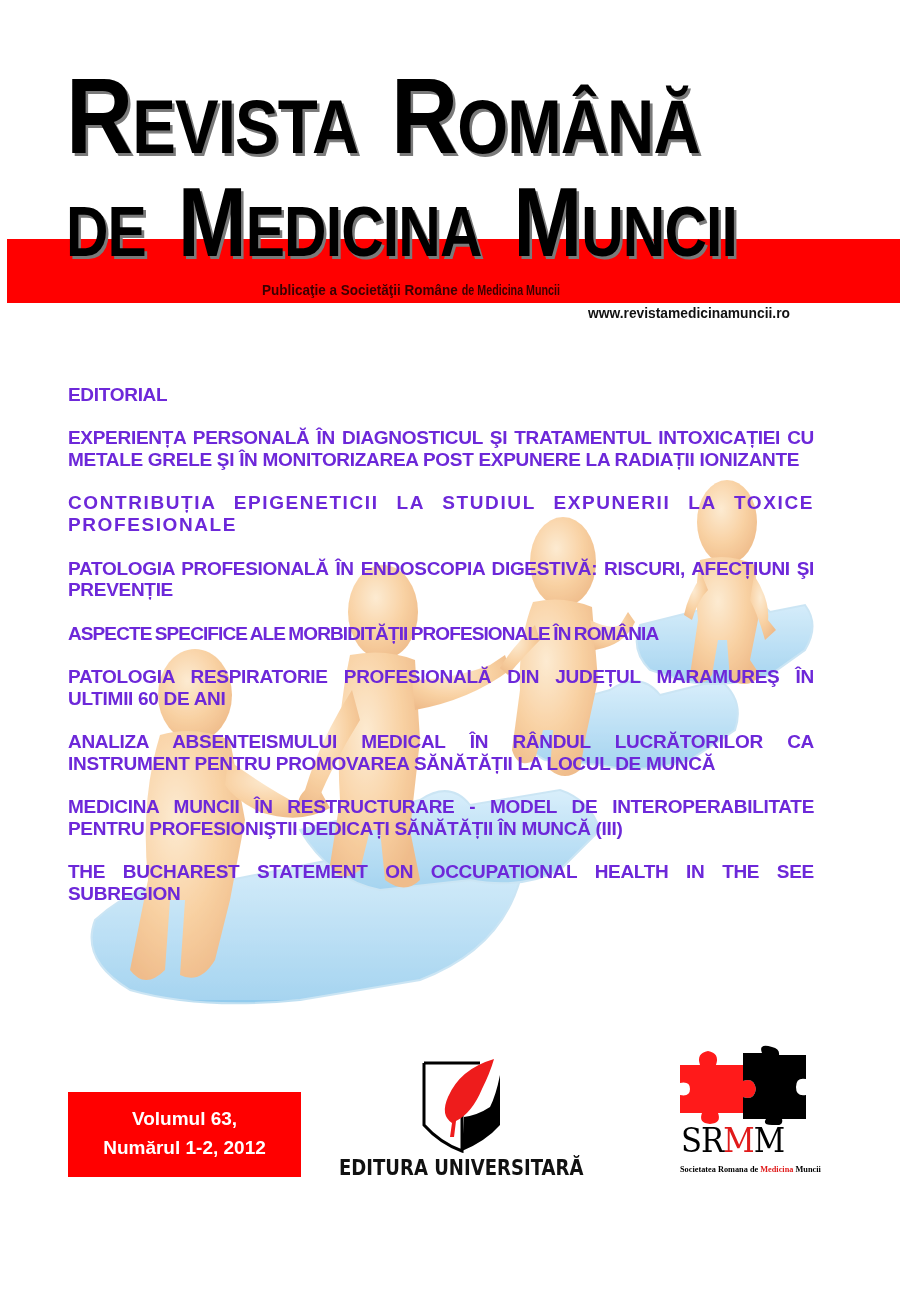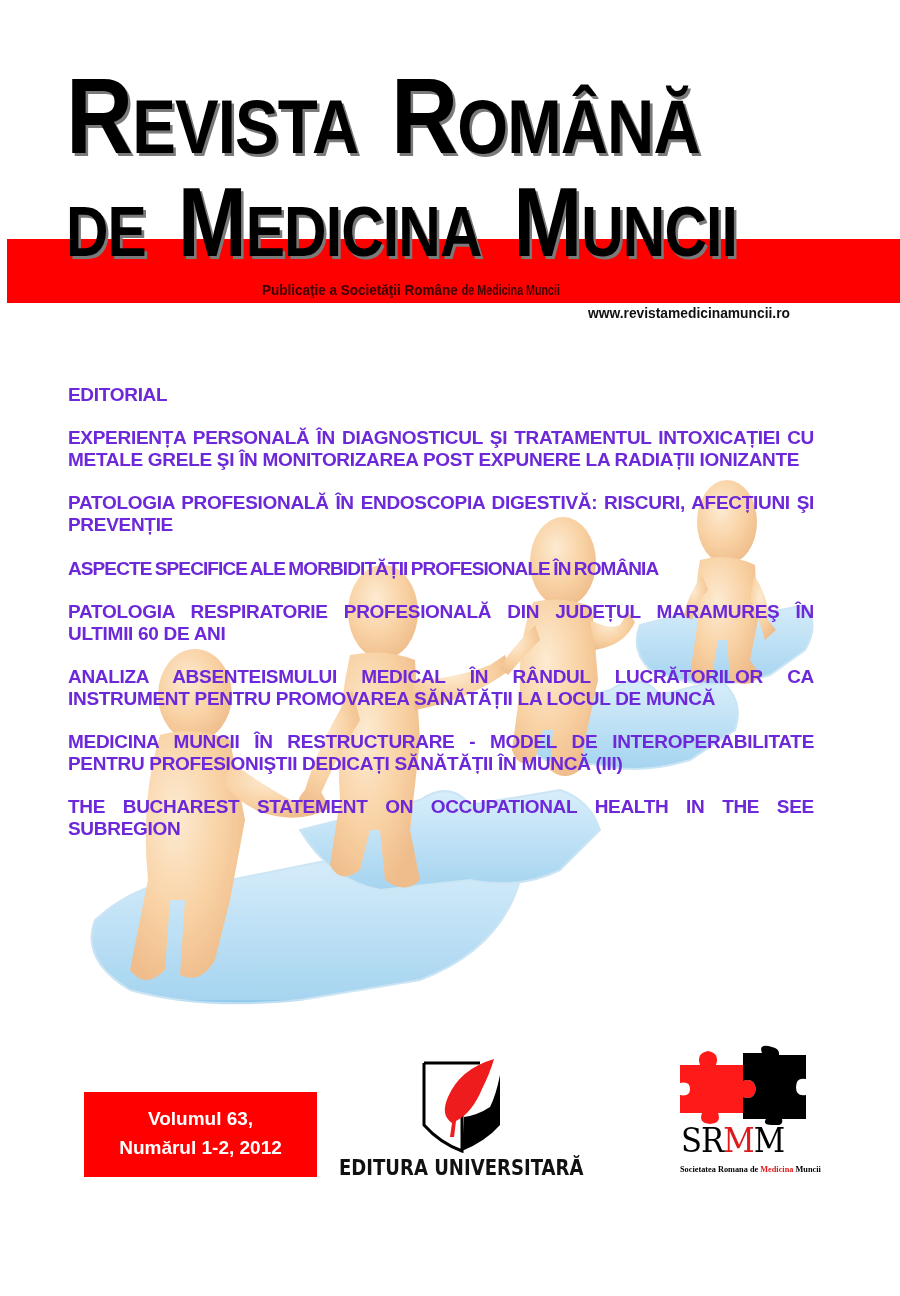--- a/index.html
+++ b/index.html
@@ -52,21 +52,21 @@
     margin-bottom: 21.7px; color: #6d28d9;
     transform: scaleX(1); 
     letter-spacing: -0.3px;
   }
   .article.condensed { letter-spacing: -0.9px; word-spacing: -1px; }
   .article.spaced { letter-spacing: 1.6px; }
 
   .volume-box {
     position: absolute; left: 68px; top: 1092px; width: 233px; height: 85px;
     background: #ff0000; color: #fff; text-align: center;
-    font-weight: bold; font-size: 19px; line-height: 29px; padding-top: 12px; margin-left: 16px;
+    font-weight: bold; font-size: 19px; line-height: 29px; padding-top: 12px;
   }
 
   .editura-logo { position: absolute; left: 420px; top: 1055px; width: 86px; height: 98px; }
   .editura-text {
     position: absolute; left: 339px; top: 1156px;
     font-size: 21px; font-weight: bold; color: #111; white-space: nowrap;
     font-family: "DejaVu Sans", sans-serif;
     transform: scaleX(0.86); transform-origin: left top;
   }
 
@@ -150,20 +150,21 @@
 
 <div class="subtitle">
   <span>Publicaţie a Societăţii Române </span><span class="small-part">de Medicina Muncii</span>
 </div>
 
 <div class="website">www.revistamedicinamuncii.ro</div>
 
 <div class="articles">
   <div class="article">EDITORIAL</div>
   <div class="article">EXPERIENȚA PERSONALĂ ÎN DIAGNOSTICUL ŞI TRATAMENTUL INTOXICAȚIEI CU METALE GRELE ŞI ÎN MONITORIZAREA POST EXPUNERE LA RADIAȚII IONIZANTE</div>
+  <div class="article spaced">CONTRIBUȚIA EPIGENETICII LA STUDIUL EXPUNERII LA TOXICE PROFESIONALE</div>
   <div class="article">PATOLOGIA PROFESIONALĂ ÎN ENDOSCOPIA DIGESTIVĂ: RISCURI, AFECȚIUNI ŞI PREVENȚIE</div>
   <div class="article condensed">ASPECTE SPECIFICE ALE MORBIDITĂȚII PROFESIONALE ÎN ROMÂNIA</div>
   <div class="article">PATOLOGIA RESPIRATORIE PROFESIONALĂ DIN JUDEȚUL MARAMUREŞ ÎN ULTIMII 60 DE ANI</div>
   <div class="article">ANALIZA ABSENTEISMULUI MEDICAL ÎN RÂNDUL LUCRĂTORILOR CA INSTRUMENT PENTRU PROMOVAREA SĂNĂTĂȚII LA LOCUL DE MUNCĂ</div>
   <div class="article">MEDICINA MUNCII ÎN RESTRUCTURARE - MODEL DE INTEROPERABILITATE PENTRU PROFESIONIŞTII DEDICAȚI SĂNĂTĂȚII ÎN MUNCĂ (III)</div>
   <div class="article">THE BUCHAREST STATEMENT ON OCCUPATIONAL HEALTH IN THE SEE SUBREGION</div>
 </div>
 
 <div class="volume-box">
   <div>Volumul 63,</div>

